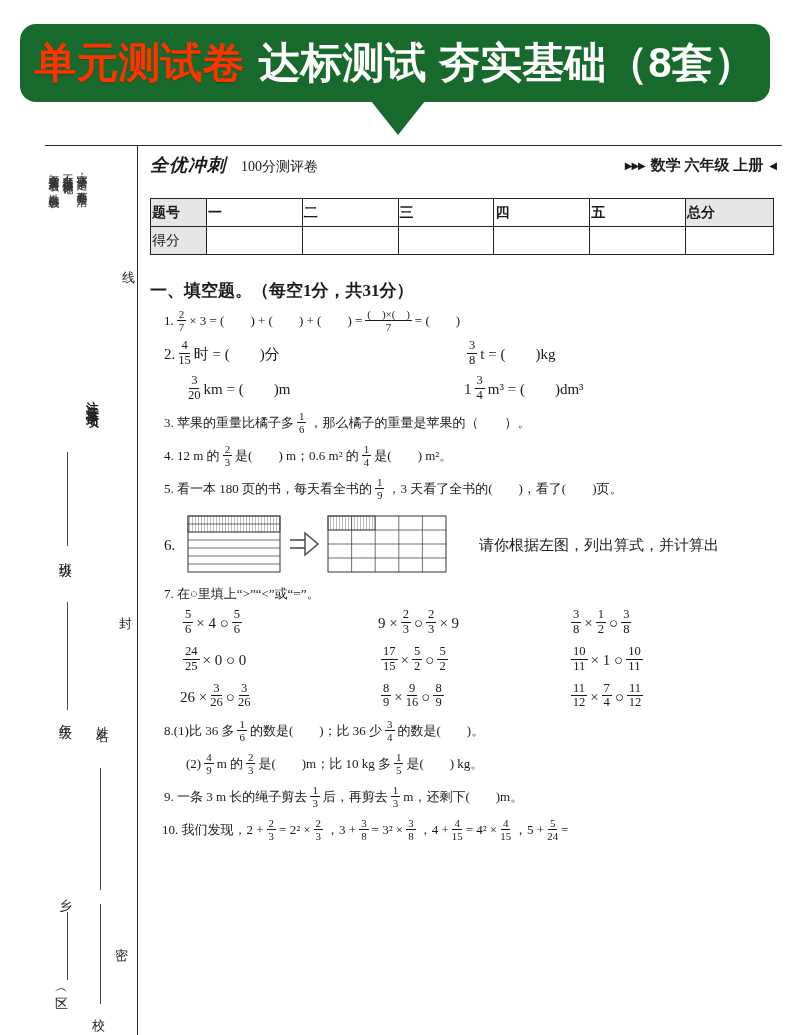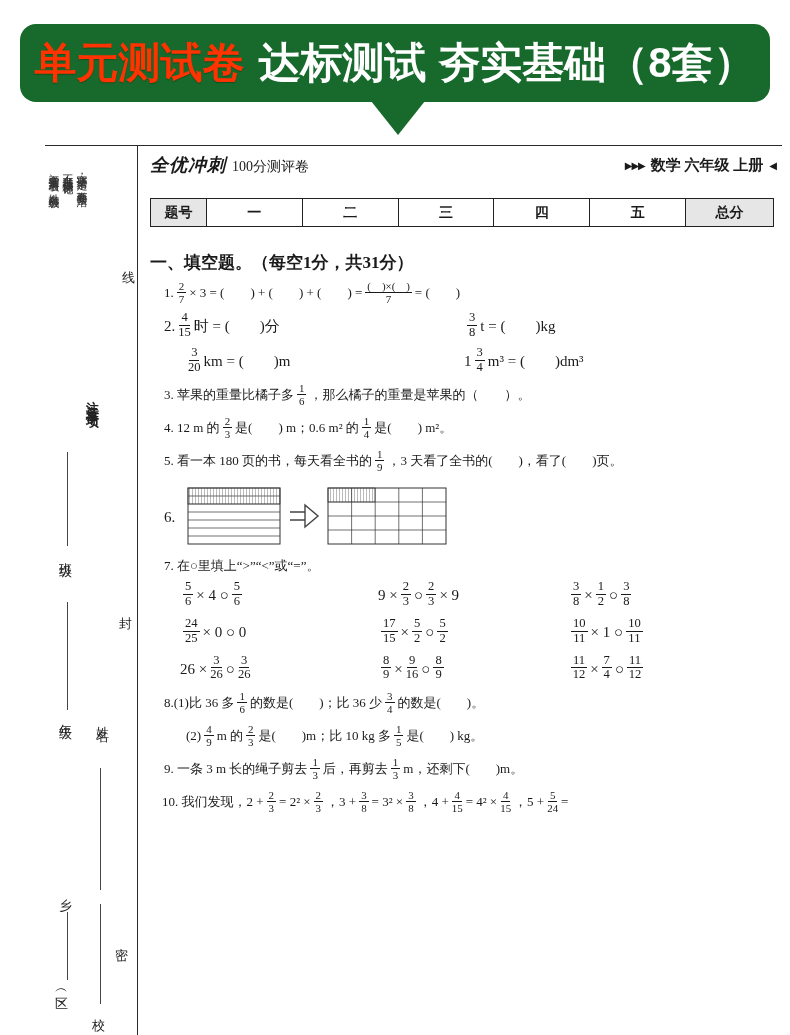--- a/index.html
+++ b/index.html
@@ -26,32 +26,32 @@
            text-orientation:upright;font-size:11px;line-height:13px;letter-spacing:1px;color:#333;}
   .notices span{display:block;margin:0 1px;}
   .vtext{position:absolute;writing-mode:vertical-rl;text-orientation:upright;color:#222;
          letter-spacing:3px;font-size:13px;}
   .note-label{left:83px;top:390px;font-weight:700;letter-spacing:5px;}
   .blank-v{position:absolute;width:1px;background:#444;}
 
   
   .content{position:absolute;left:150px;top:154px;width:626px;}
   .header-row{display:flex;justify-content:space-between;align-items:center;height:22px;}
-  .head-left{display:flex;align-items:baseline;gap:6px;}
+  .head-left{display:flex;align-items:baseline;gap:15px;}
   .brand{font-weight:700;font-size:18px;letter-spacing:1px;font-style:italic;}
   .brand-sub{font-size:14px;}
   .head-right{display:flex;align-items:center;gap:6px;font-weight:700;font-size:15px;}
   .arrows,.arrow-back{font-size:10px;letter-spacing:-1px;}
   .title{text-align:center;font-size:35px;font-weight:700;letter-spacing:7px;margin-top:14px;}
   .meta{display:flex;align-items:center;justify-content:center;gap:12px;margin-top:20px;
         font-weight:700;font-size:15px;}
   .meta .rule{height:1px;background:#222;width:168px;}
 
   table.score{border-collapse:collapse;margin-top:22px;width:624px;}
-  table.score td{border:1px solid #222;height:25px;text-align:center;font-size:14px;}
+  table.score td{border:1px solid #222;height:25px;font-size:14px;}
   table.score tr:first-child td{font-weight:700;}
   .shade{background:#e6e6e6;}
 
   .sec{margin-top:24px;font-size:17px;font-weight:700;}
   .q{margin:8px 0 0 14px;font-size:13px;line-height:1.45;}
   .fr{display:inline-flex;flex-direction:column;align-items:center;vertical-align:middle;
       margin:0 3px;line-height:1.1;font-size:.84em;transform:translateY(-2px);}
   .fr .fn{border-bottom:1px solid #1a1a1a;padding:0 2px;}
   .q2row{display:flex;margin:6px 0 0 14px;font-size:15px;}
   .q2row .ca{width:300px;}
@@ -129,20 +129,29 @@
         </colgroup>
       <tbody>
           <tr>
         <td class="shade">题号</td>
         <td>一</td>
         <td>二</td>
         <td>三</td>
         <td>四</td>
         <td>五</td>
         <td class="shade">总分</td>
+      </tr>
+      <tr>
+        <td class="shade">得分</td>
+        <td></td>
+        <td></td>
+        <td></td>
+        <td></td>
+        <td></td>
+        <td></td>
       </tr>
     </tbody>
       </table>
 
     <div class="sec">一、填空题。（每空1分，共31分）</div>
 
     <div class="q">1.<span class="fr">
           <span class="fn">2</span>
           <span class="fd">7</span>
         </span>× 3 = (　　) + (　　) + (　　) =<span class="fr">
@@ -198,20 +207,21 @@
         <rect x="2" y="3" width="92" height="56" fill="none" stroke="#333" stroke-width="1"></rect>
         <rect x="2" y="3" width="92" height="16" fill="url(#hatch)" stroke="#333" stroke-width="0.6"></rect>
         <path d="M2 11 H94 M2 19 H94 M2 27 H94 M2 35 H94 M2 43 H94 M2 51 H94" stroke="#333" stroke-width="0.7"></path>
         <path d="M104 27 h15 M104 35 h15 M119 20 l13 11 -13 11 z" fill="none" stroke="#444" stroke-width="1.4"></path>
         <rect x="142" y="3" width="118" height="56" fill="none" stroke="#333" stroke-width="1"></rect>
         <rect x="142" y="3" width="47" height="14" fill="url(#hatch)" stroke="#333" stroke-width="0.6"></rect>
         <path d="M142 17 H260 M142 31 H260 M142 45 H260" stroke="#333" stroke-width="0.7"></path>
         <path d="M165.6 3 V59 M189.2 3 V59 M212.8 3 V59 M236.4 3 V59" stroke="#333" stroke-width="0.7"></path>
       </svg>
       <span class="dtxt">
+        <span style="display:block">请你根据左图，列出算式，并计算出</span>
       </span>
     </div>
 
     <div class="q">7. 在○里填上“&gt;”“&lt;”或“=”。</div>
     <div class="cmp">
       <span><span class="fr">
             <span class="fn">5</span>
             <span class="fd">6</span>
           </span>× 4 ○<span class="fr">
             <span class="fn">5</span>

